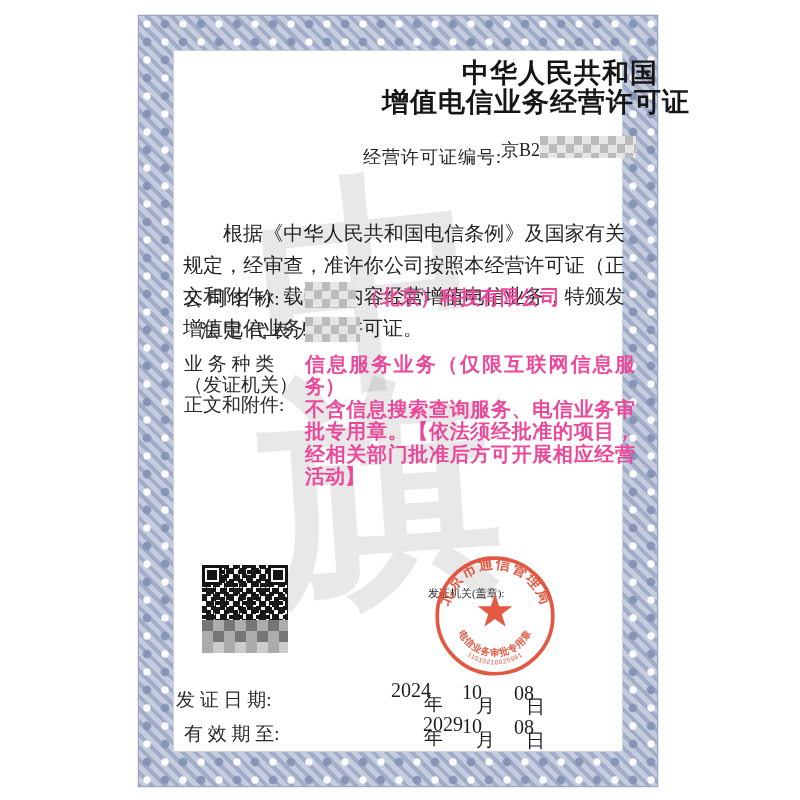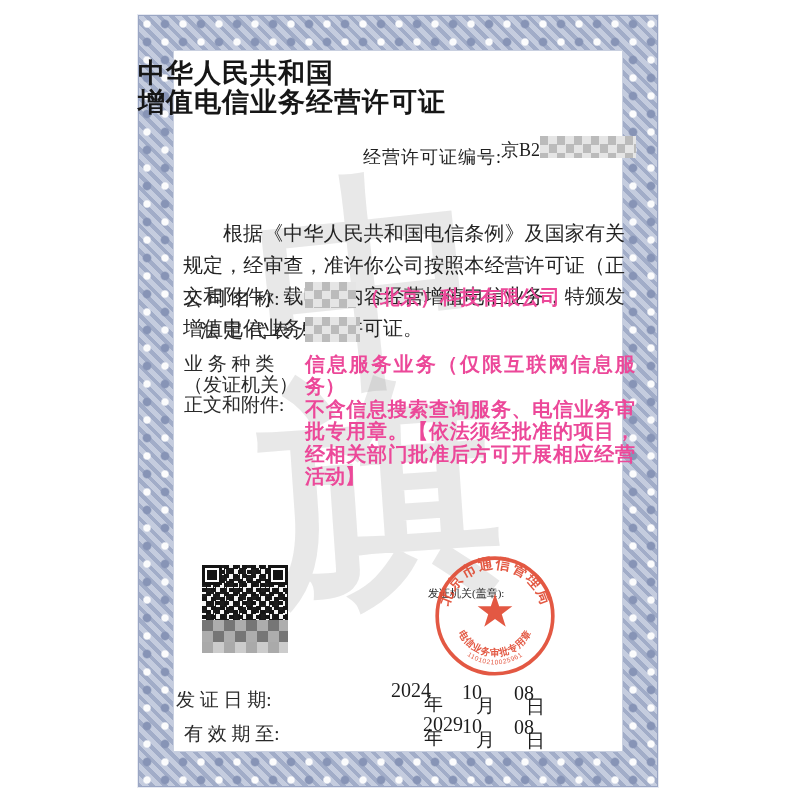--- a/index.html
+++ b/index.html
@@ -29,24 +29,24 @@
       font-family:"Liberation Serif","DejaVu Serif",serif;font-weight:700;
       pointer-events:none;user-select:none;line-height:1;}
   .wm1{left:258px;top:172px;font-size:228px;transform:rotate(-6deg);}
   .wm2{left:262px;top:372px;font-size:238px;transform:rotate(-4deg);}
 
   
   .t{position:absolute;z-index:2;color:#1f1f1f;white-space:nowrap;}
   .serif{font-family:"Liberation Serif","DejaVu Serif",serif;}
   .sansb{font-family:"Liberation Sans","DejaVu Sans",sans-serif;font-weight:700;}
 
-  .title{left:138px;width:520px;text-align:left;font-size:27px;font-weight:700;
+  .title{left:138px;width:520px;text-align:right;font-size:27px;font-weight:700;
          letter-spacing:1px;color:#161616;}
   .title1{top:55px;}
-  .title2{top:84px;}
+  .title2{top:84px;padding-left:32px;}
 
   .license-label{left:363px;top:145px;font-size:18px;letter-spacing:1px;}
   .license-prefix{left:501px;top:138px;font-size:18px;}
 
   .intro{left:183px;top:170px;width:442px;font-size:20px;line-height:31.5px;
          text-indent:2em;text-align:justify;white-space:normal;color:#242424;margin-top:48px;}
 
   .f-label{font-size:19px;color:#2a2a2a;}
   .f-value{font-size:20px;color:#ec4899;}
 

